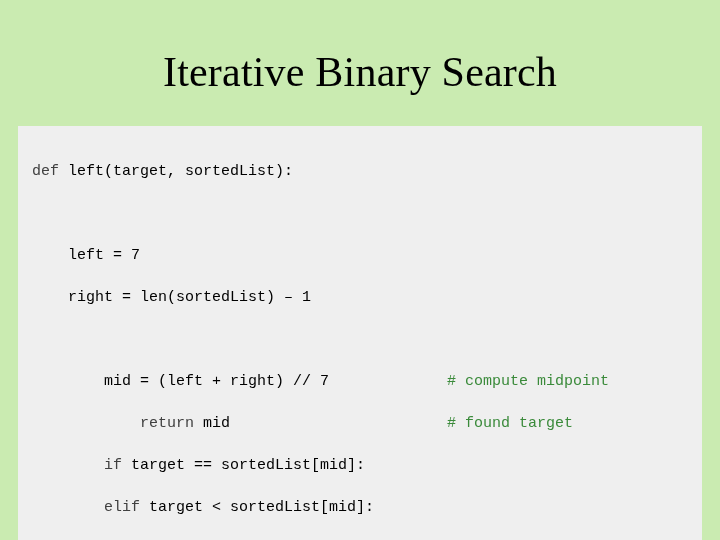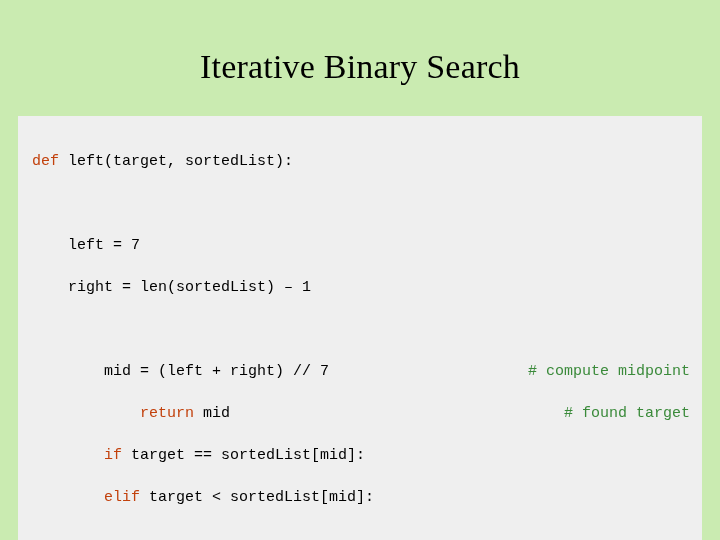--- a/index.html
+++ b/index.html
@@ -14,51 +14,51 @@
     font-family: "Times New Roman", Times, serif;
   }
   .slide {
     width: 720px;
     height: 540px;
     box-sizing: border-box;
     padding-top: 48px;
   }
   .title {
     text-align: center;
-    font-size: 34px;
+    font-size: 42px;
     color: #000;
     font-weight: 400;
     margin: 0;
     letter-spacing: 0.2px;
   }
   .code-panel {
     margin: 30px 18px 0 18px;
     background: #efefef;
     padding: 14px 12px 18px 14px;
     box-sizing: border-box;
   }
   .code {
     font-family: "Courier New", Courier, monospace;
     font-size: 15px;
     line-height: 21px;
     color: #000;
     white-space: pre;
   }
-  .kw  { color: #c2410c; } 
+  .kw  { color: #404040; } 
   .cm  { color: #3a8a3a; } 
   
   .row {
     display: flex;
   }
   .row .left {
     flex: 0 0 415px;
   }
   .row .right {
     flex: 1 1 auto;
-    text-align: right;
+    text-align: left;
   }
 </style>
 </head>
 <body>
 
 <div class="slide">
   <h1 class="title">Iterative Binary Search</h1>
 
   <div class="code-panel">
     <div class="code">

